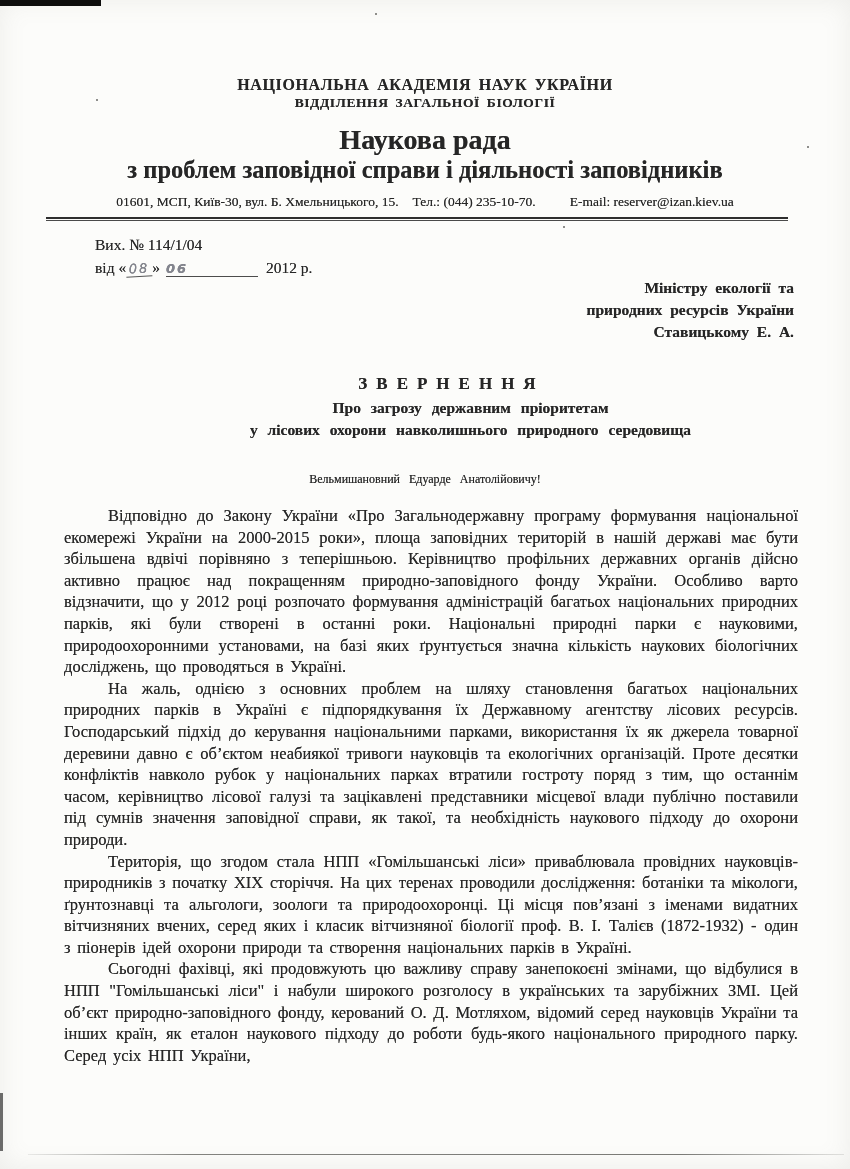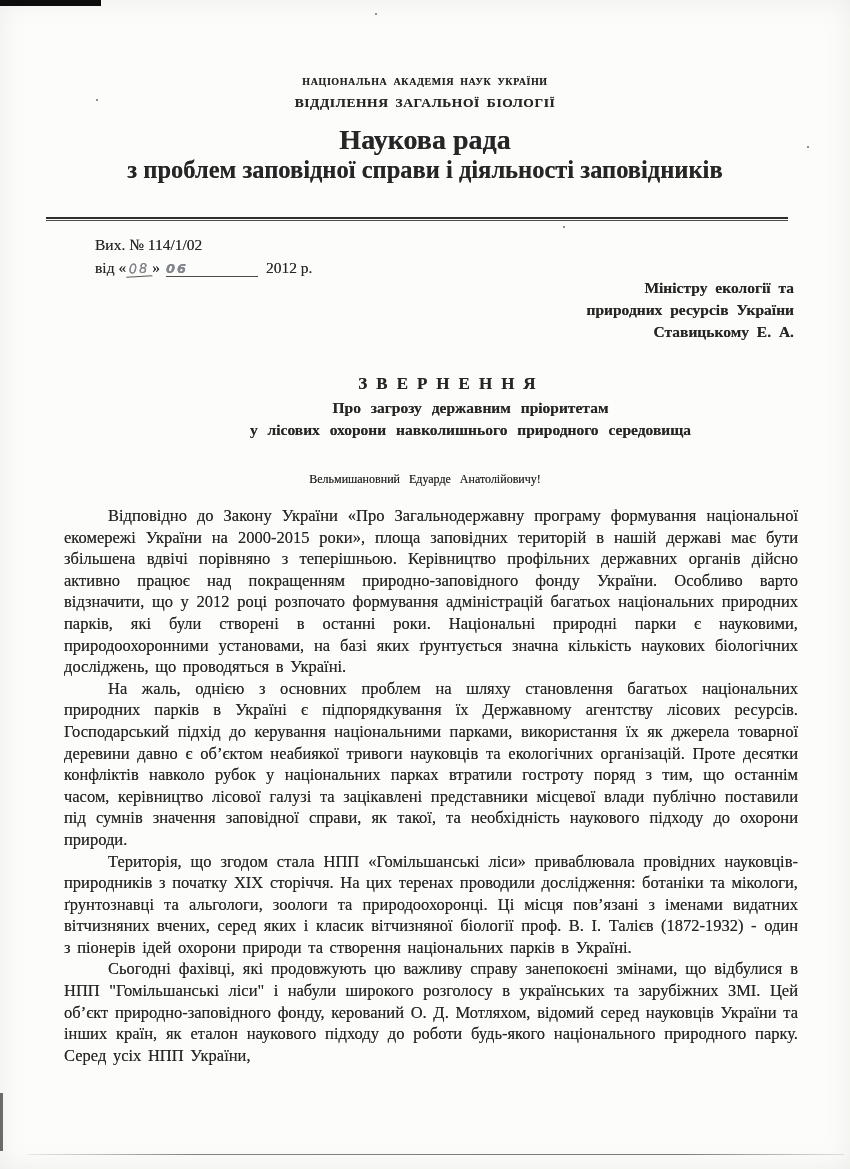--- a/index.html
+++ b/index.html
@@ -16,21 +16,21 @@
   .scan *{box-sizing:border-box;}
   .txt{ text-shadow:0 0 .5px rgba(35,35,35,.65); }
 
   
   .artifact-topbar{position:absolute;left:0;top:0;width:101px;height:6px;background:#0d0d0d;}
   .artifact-leftstrip{position:absolute;left:0;top:1093px;width:3px;height:58px;background:#3c3c3c;opacity:.75;}
   .artifact-bottomline{position:absolute;left:28px;top:1154px;width:816px;height:1px;background:linear-gradient(to right,rgba(130,130,125,.15),rgba(90,90,85,.75) 20%,rgba(90,90,85,.8) 80%,rgba(130,130,125,.2));}
   .speck{position:absolute;background:#6a6a66;border-radius:50%;}
 
   
-  .org-line1{position:absolute;top:76px;left:0;width:100%;text-align:center;font-weight:bold;font-size:10px;letter-spacing:.6px;word-spacing:3px;}
+  .org-line1{position:absolute;top:76px;left:0;width:100%;text-align:center;font-weight:bold;font-size:16px;letter-spacing:.6px;word-spacing:3px;}
   .org-line2{position:absolute;top:95px;left:0;width:100%;text-align:center;font-weight:bold;font-size:13.5px;letter-spacing:.6px;word-spacing:3px;}
   .council-title{position:absolute;top:124px;left:0;width:100%;text-align:center;font-weight:bold;font-size:28px;}
   .council-subtitle{position:absolute;top:156px;left:0;width:100%;text-align:center;font-weight:bold;font-size:24.5px;}
   .contact-line{position:absolute;top:194px;left:0;width:100%;text-align:center;font-size:13.5px;white-space:nowrap;}
   .contact-line .gap-s{display:inline-block;width:14px;}
   .contact-line .gap-l{display:inline-block;width:34px;}
   .rule{position:absolute;top:217px;left:46px;width:742px;height:4px;border-top:2px solid #2e2e2e;border-bottom:1px solid #4a4a4a;}
 
   
   .ref-number{position:absolute;top:236px;left:95px;font-size:15.5px;}
@@ -65,23 +65,26 @@
   <div class="speck" style="left:375px;top:13px;width:2px;height:2px;"></div>
   <div class="speck" style="left:96px;top:99px;width:2px;height:2px;"></div>
   <div class="speck" style="left:563px;top:226px;width:2px;height:2px;"></div>
   <div class="speck" style="left:807px;top:146px;width:2px;height:2px;"></div>
 
   <div class="org-line1 txt">НАЦІОНАЛЬНА АКАДЕМІЯ НАУК УКРАЇНИ</div>
   <div class="org-line2 txt">ВІДДІЛЕННЯ ЗАГАЛЬНОЇ БІОЛОГІЇ</div>
   <div class="council-title txt">Наукова рада</div>
   <div class="council-subtitle txt">з проблем заповідної справи і діяльності заповідників</div>
 
+  <div class="contact-line txt">
+    <span>01601, МСП, Київ-30, вул. Б. Хмельницького, 15.</span><span class="gap-s"></span><span>Тел.: (044) 235-10-70.</span><span class="gap-l"></span><span>E-mail: reserver@izan.kiev.ua</span>
+  </div>
   <div class="rule"></div>
 
-  <div class="ref-number txt">Вих. № 114/1/02</div>
+  <div class="ref-number txt">Вих. № 114/1/04</div>
   <div class="ref-date txt">
     <span>від «</span><span class="day-slot hand">08</span><span>»</span><span class="month-slot hand">06</span><span>2012 р.</span>
   </div>
 
   <div class="recipient txt">
     <div>Міністру екології та</div>
     <div>природних ресурсів України</div>
     <div>Ставицькому Е. А.</div>
   </div>
 

